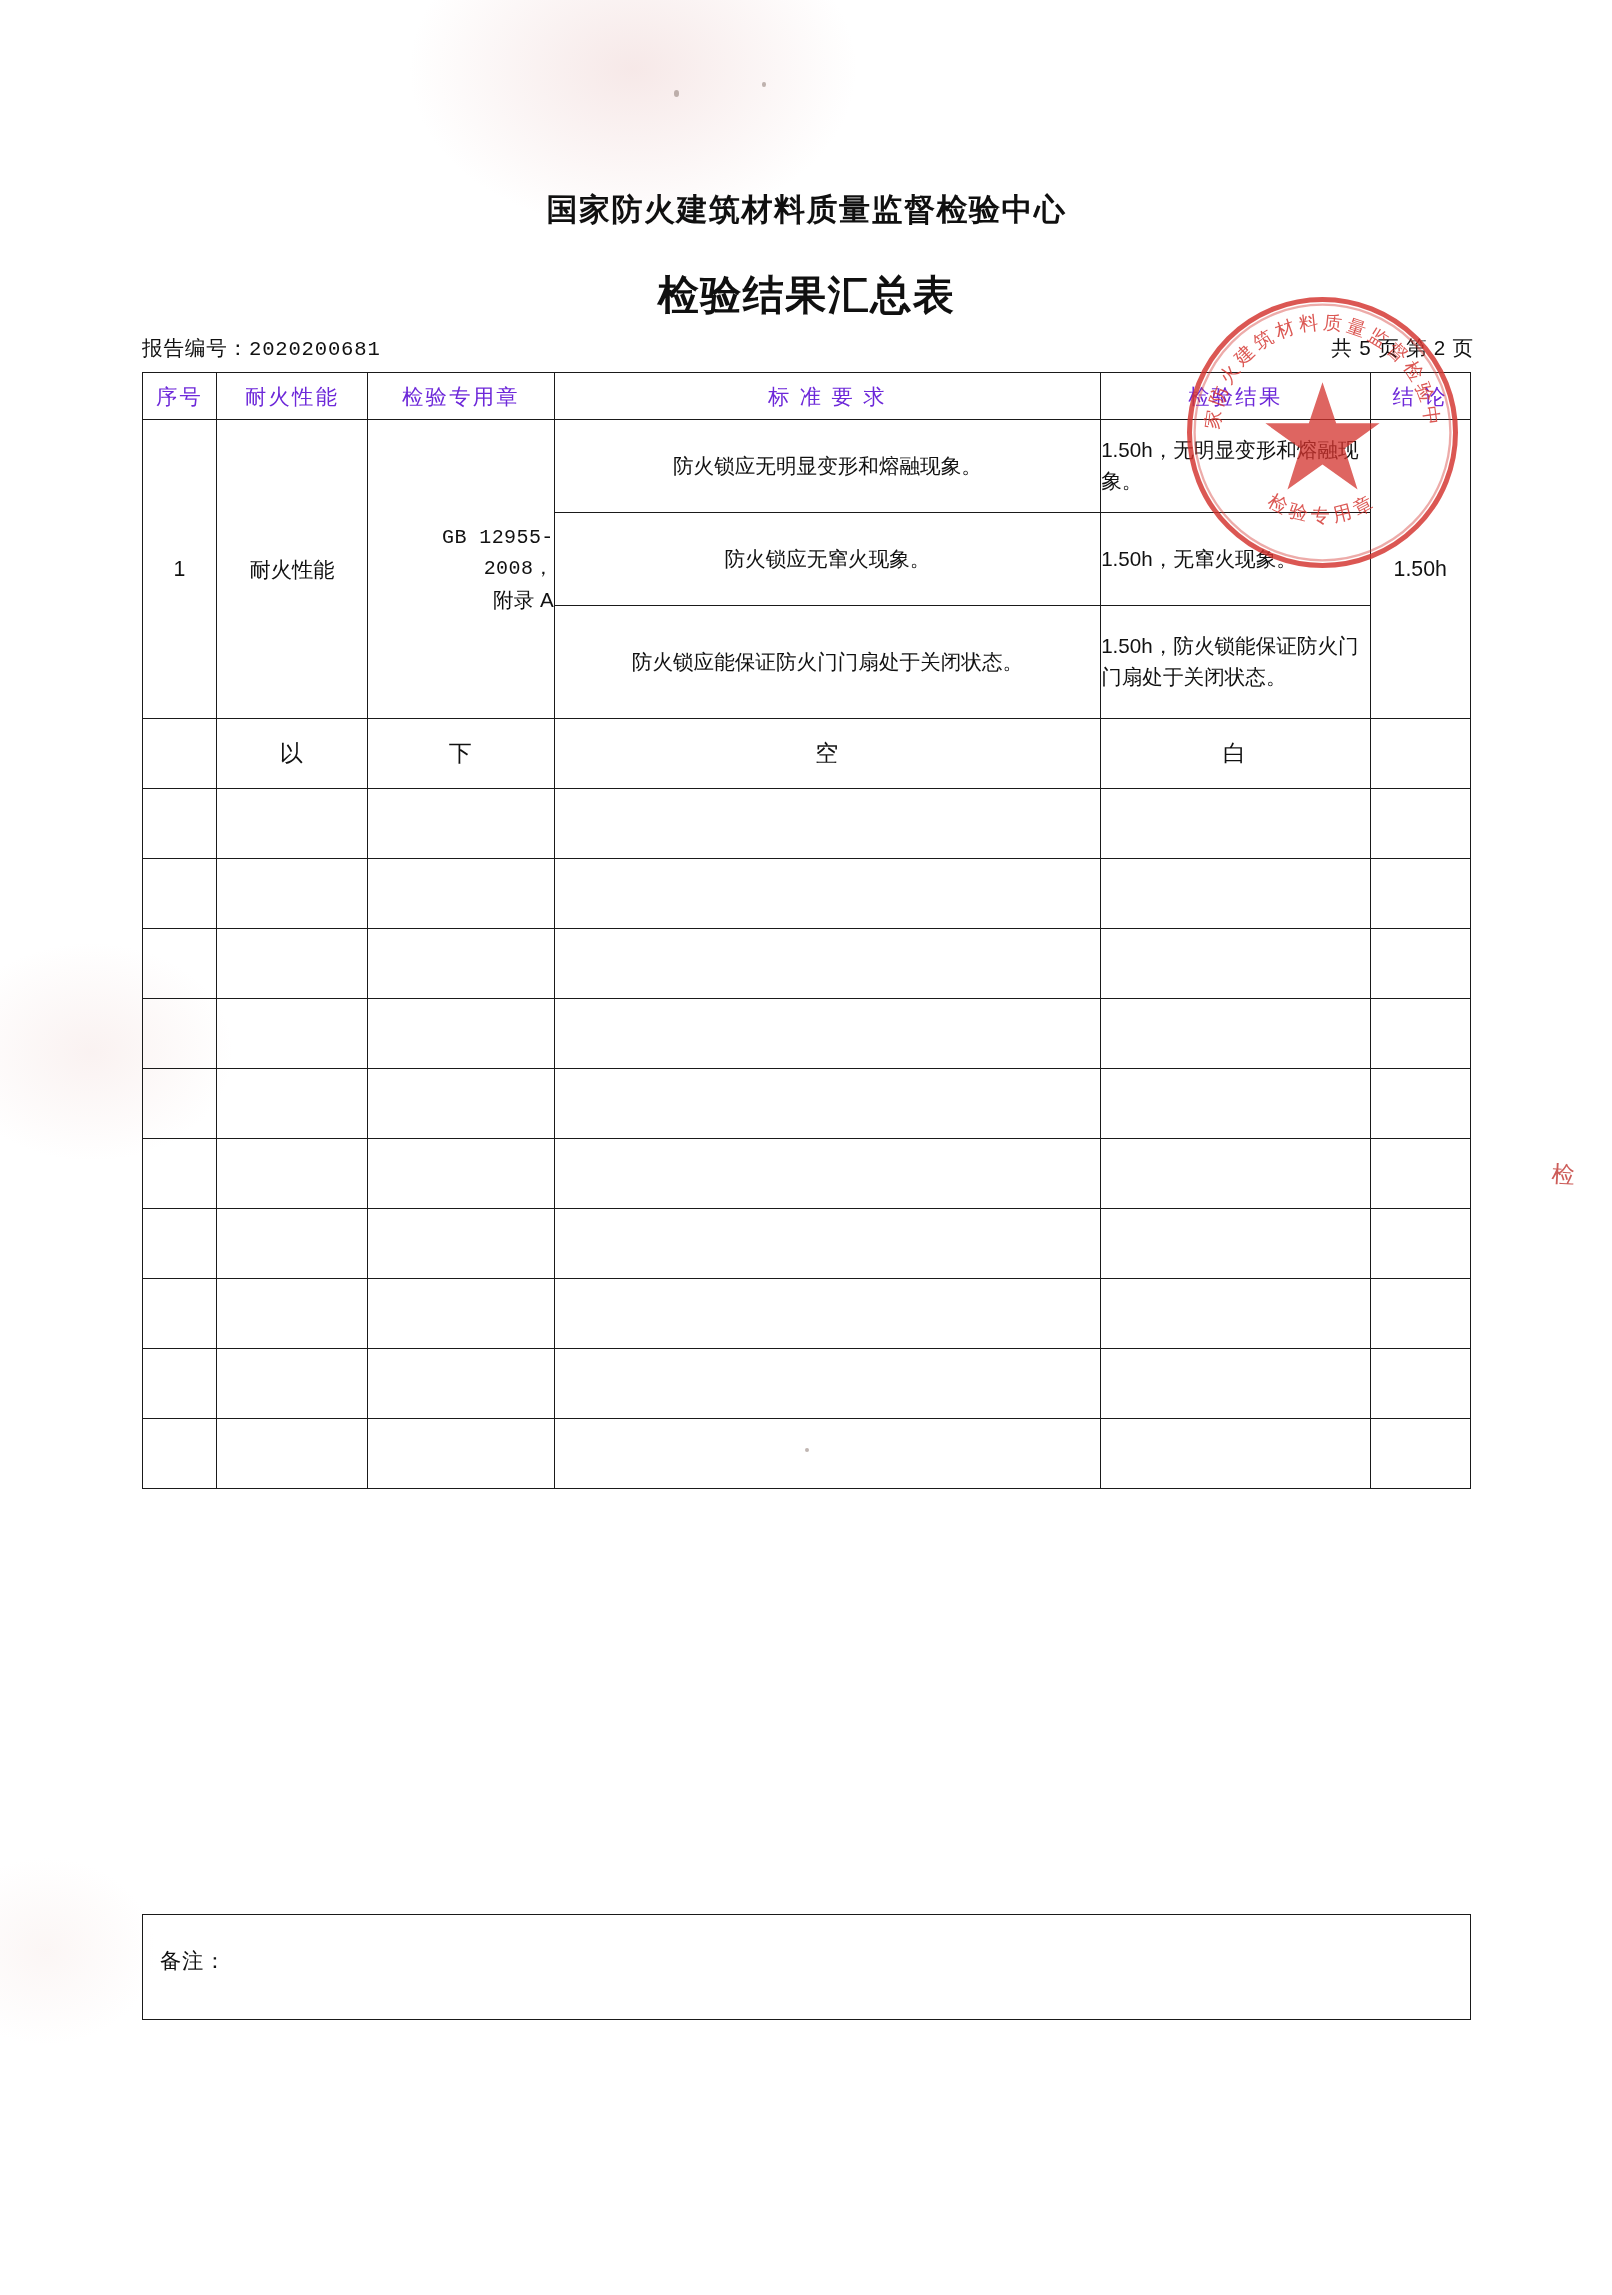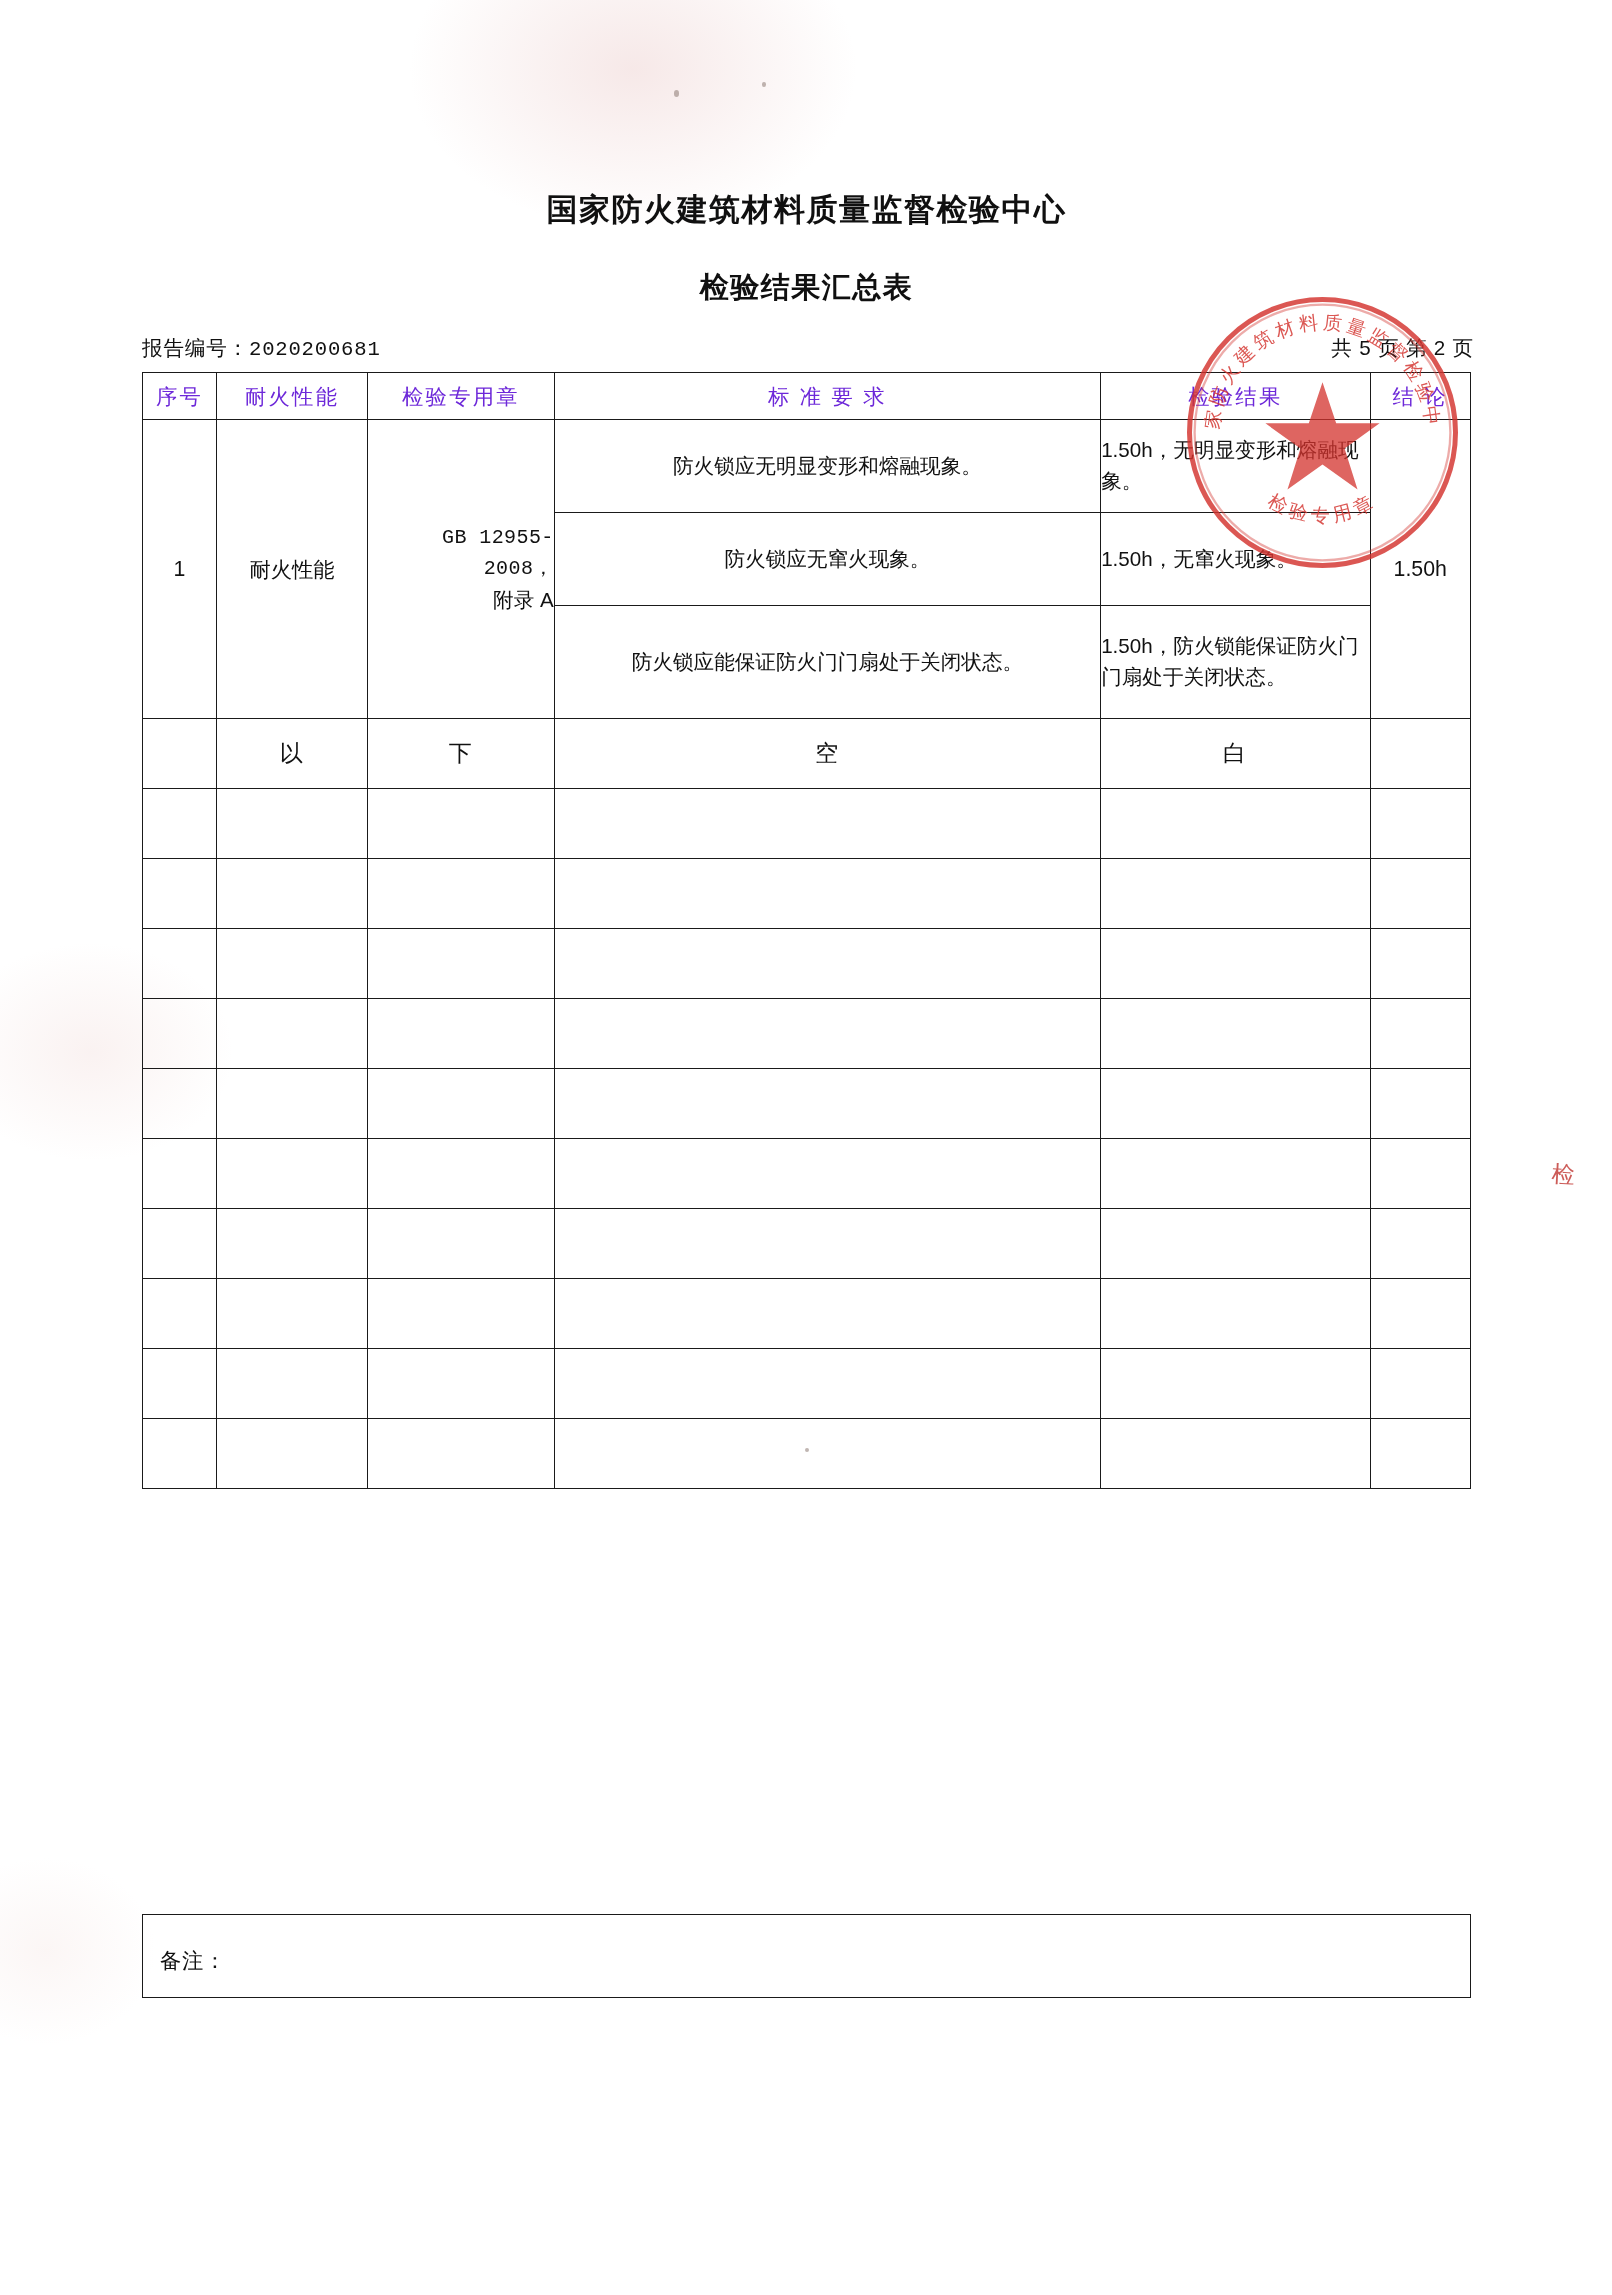--- a/index.html
+++ b/index.html
@@ -46,21 +46,21 @@
     letter-spacing: 1.5px;
     color: #101010;
   }
   .title-sub {
     position: absolute;
     left: 0; right: 0;
     top: 268px;
     text-align: center;
     font-family: Liberation Sans, sans-serif;
     font-weight: bold;
-    font-size: 29px;
+    font-size: 41px;
     letter-spacing: 1.5px;
     color: #101010;
   }
 
   .report-no {
     position: absolute;
     left: 142px;
     top: 334px;
     font-family: Liberation Mono, monospace;
     font-size: 20.6px;
@@ -154,21 +154,21 @@
   .r-mid    { height: 93px; }
   .r-blank  { height: 70px; }
   .r-empty  { height: 70px; }
 
   
   .remarks {
     position: absolute;
     left: 142px;
     top: 1914px;
     width: 1329px;
-    height: 84px;
+    height: 106px;
     border: 1.5px solid #1a1a1a;
     box-sizing: border-box;
   }
   .remarks-label {
     position: absolute;
     left: 17px;
     top: 30.5px;
     font-family: "Liberation Sans", sans-serif;
     font-size: 21.3px;
     color: #111;

